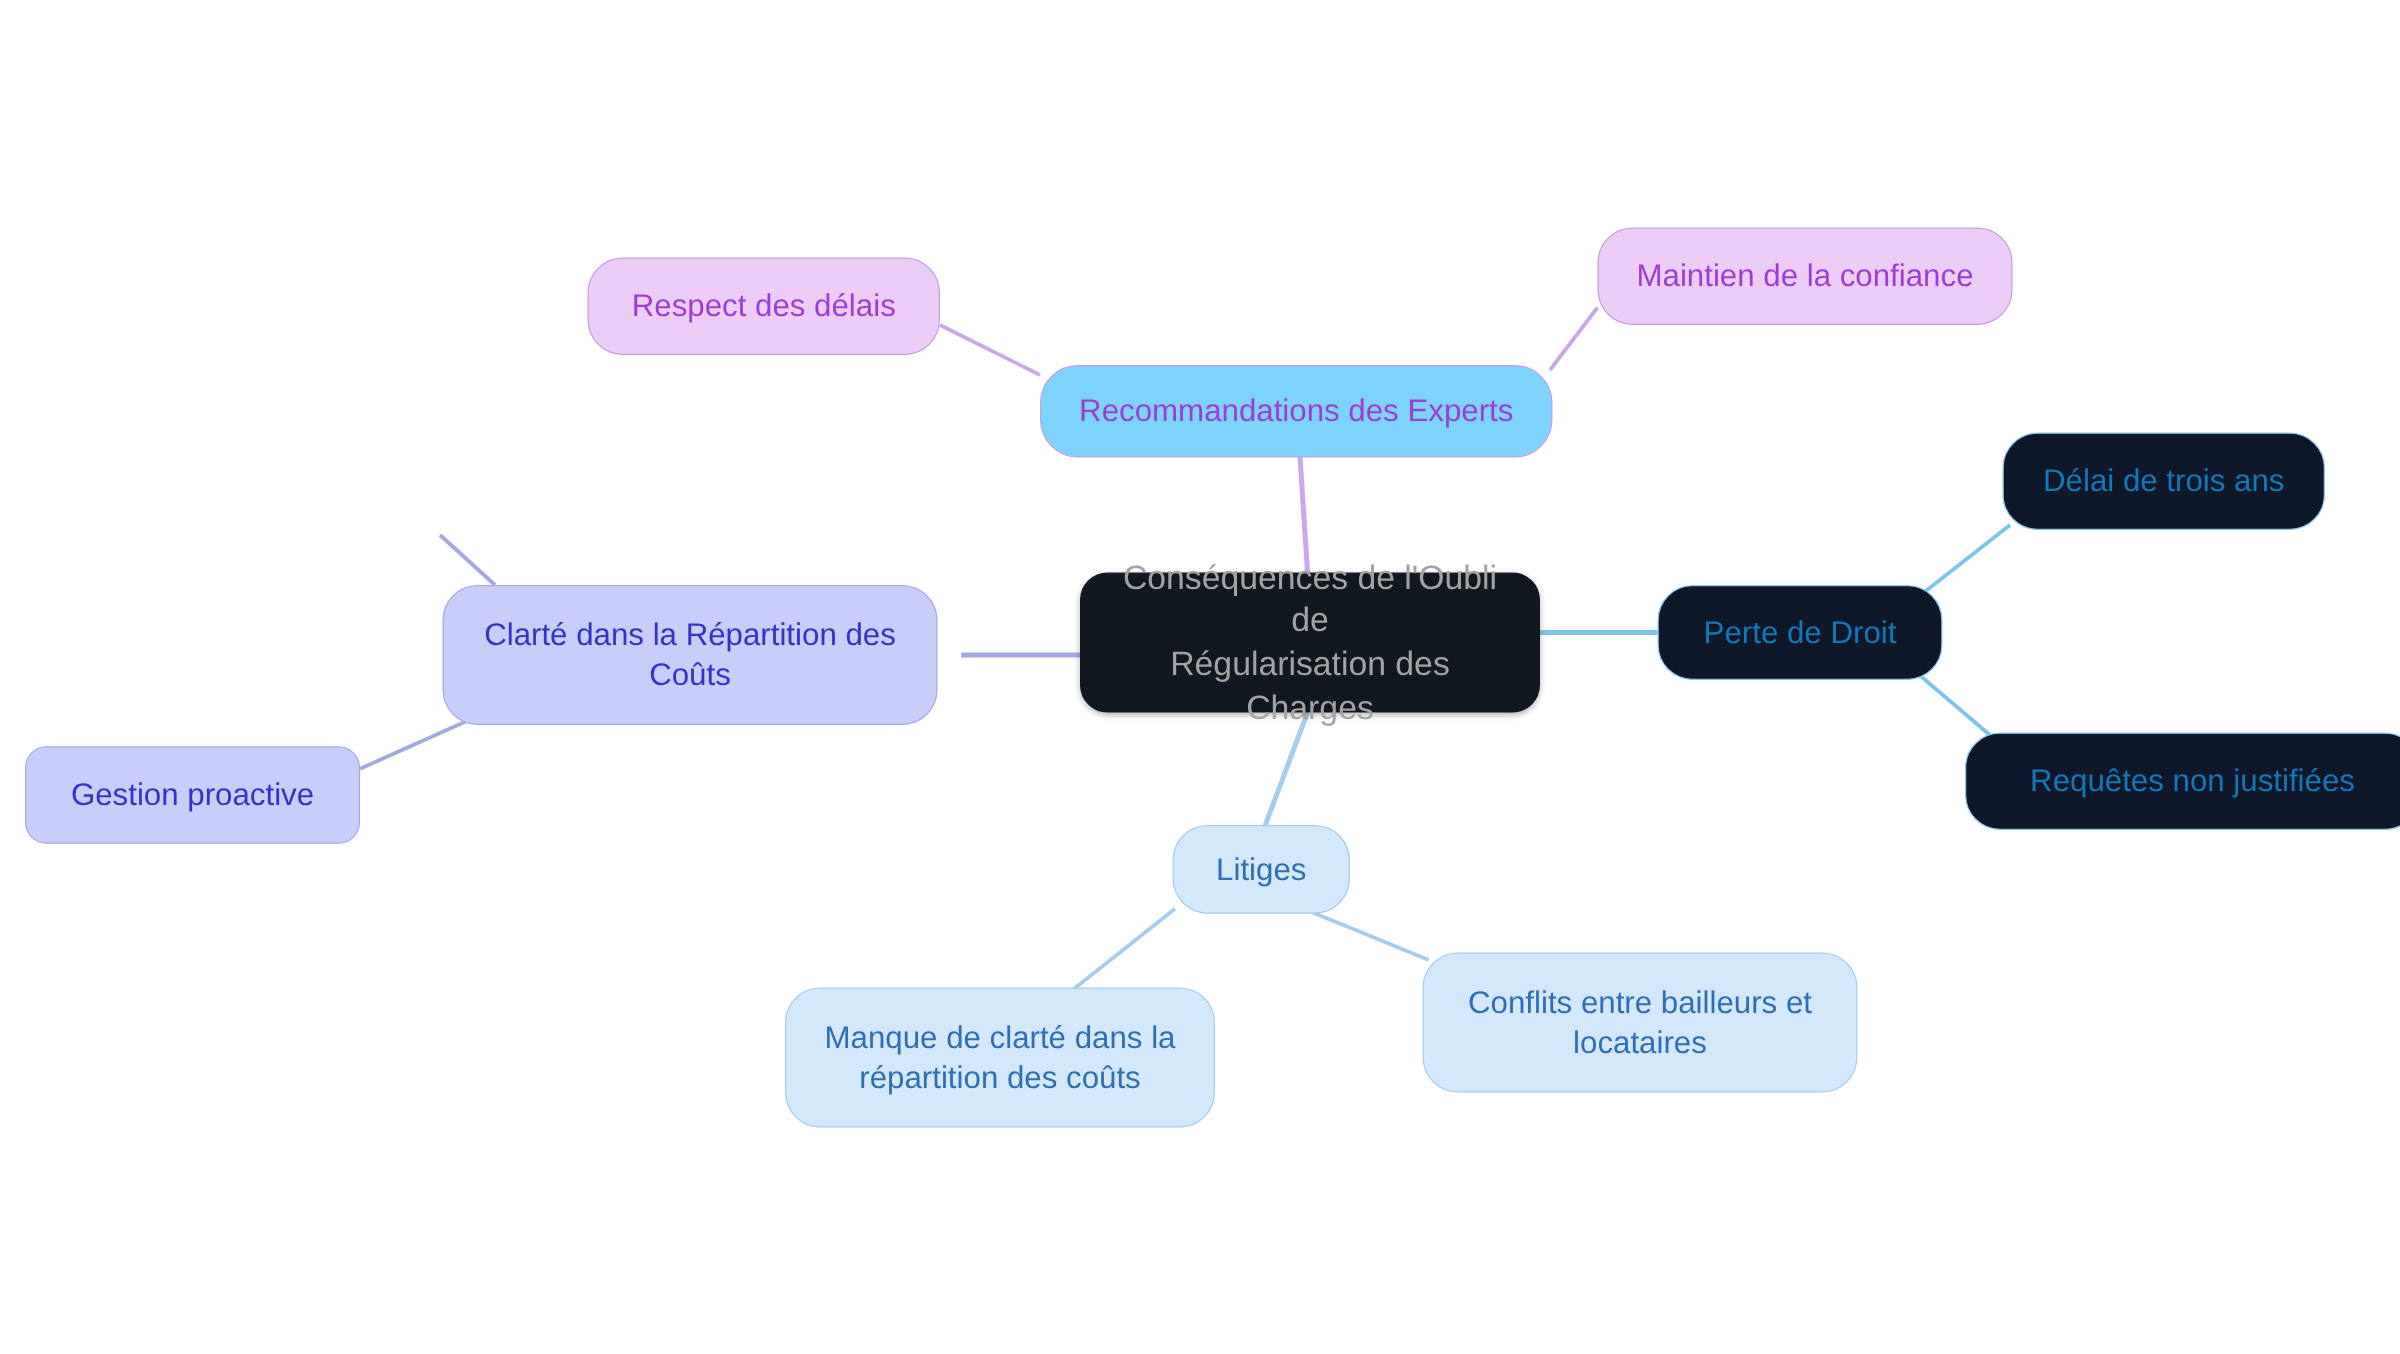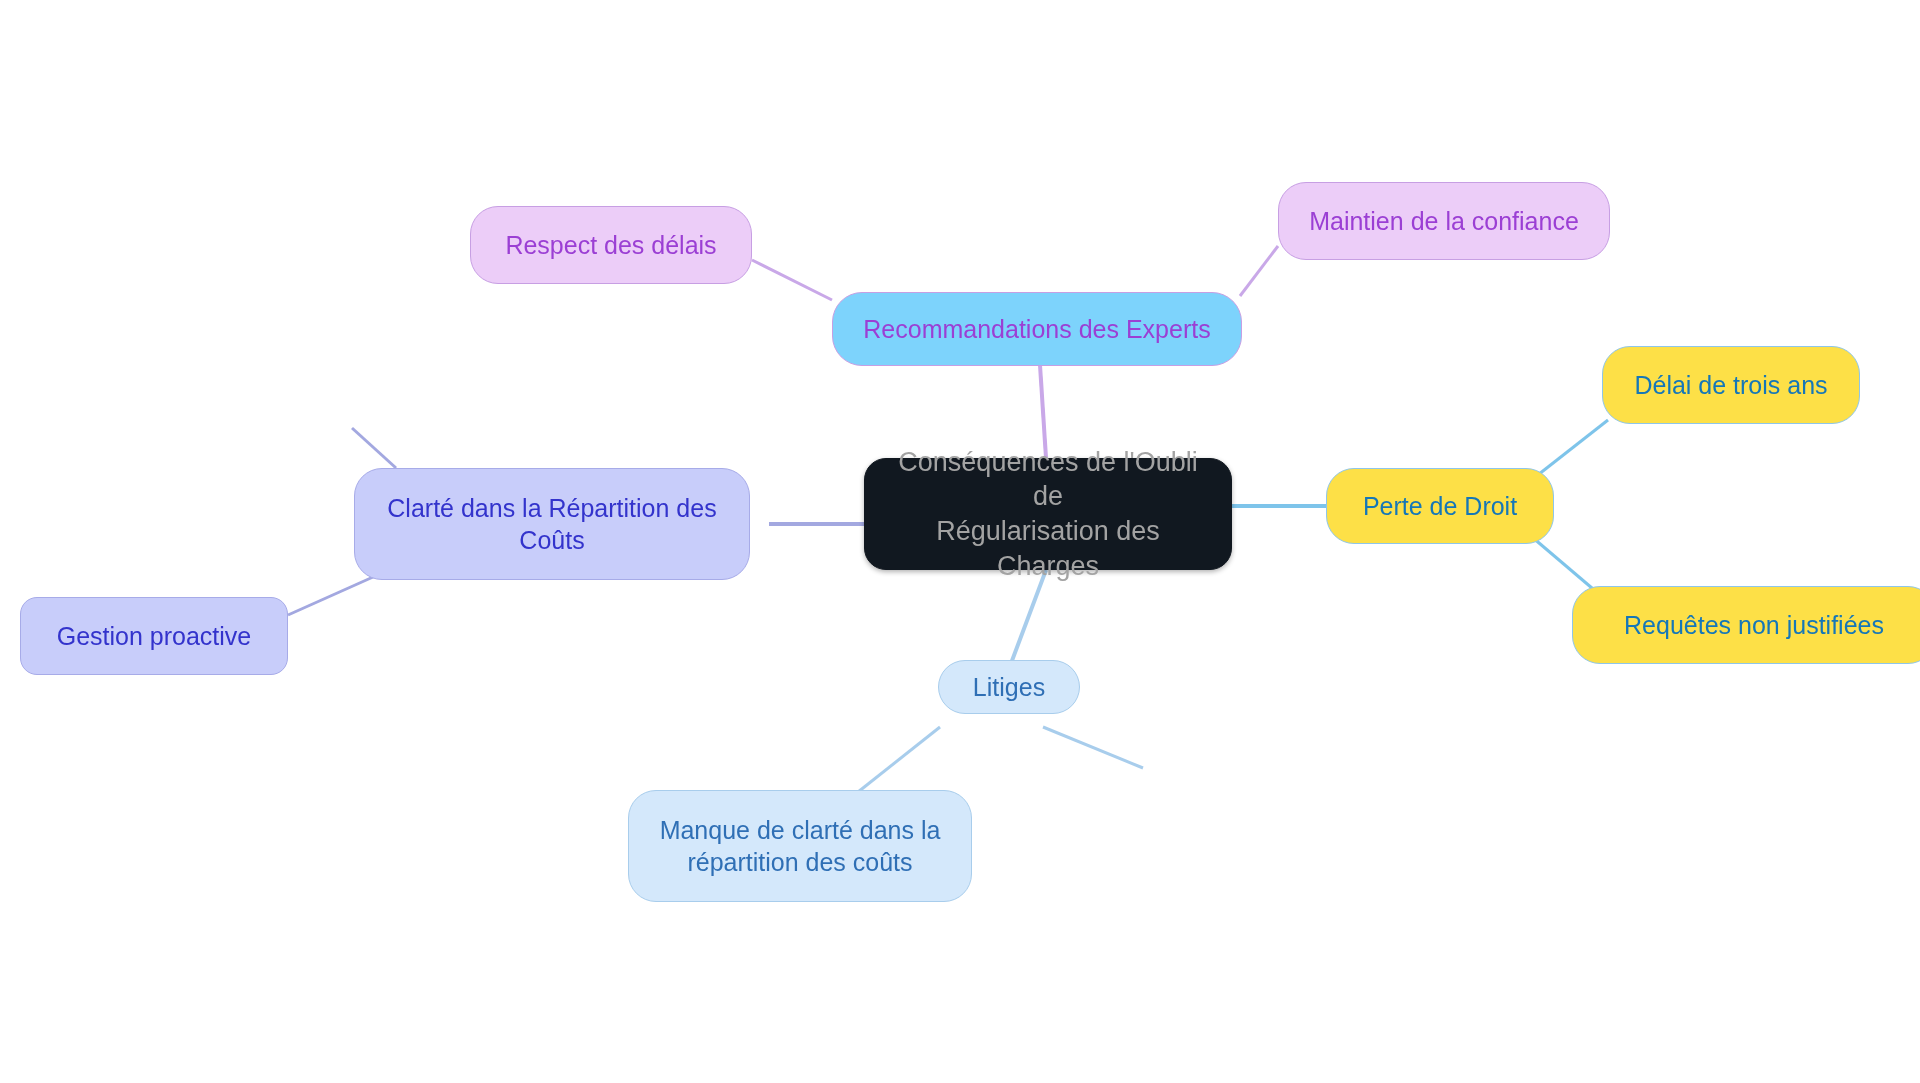--- a/index.html
+++ b/index.html
@@ -64,21 +64,21 @@
   }
   .node-lavender {
     background: #c8cdfa;
     border-color: #a7abe8;
     color: #3333cc;
     border-radius: 28px;
     font-size: 25px;
     padding: 0 22px;
   }
   .node-blue {
-    background: #fde047;
+    background: #0f172a;
     border-color: #8ec6ea;
     color: #1577b8;
     border-radius: 28px;
     font-size: 25px;
     padding: 0 22px;
   }
   .node-blue-pale {
     background: #d4e8fb;
     border-color: #a8cdec;
     color: #2f6fb5;
@@ -133,19 +133,21 @@
 
 
   <div class="node node-lavender" style="left:20px; top:597px; width:268px; height:78px;border-radius:17px;">Gestion proactive</div>
 
   <div class="node node-blue" style="left:1326px; top:468px; width:228px; height:76px;">Perte de Droit</div>
 
   <div class="node node-blue" style="left:1602px; top:346px; width:258px; height:78px;">Délai de trois ans</div>
 
   <div class="node node-blue" style="left:1572px; top:586px; width:364px; height:78px;">Requêtes non justifiées</div>
 
-  <div class="node node-blue-pale" style="left:938px; top:660px; width:142px; height:54px;">Litiges</div>
+  <div class="node node-blue-pale" style="left:938px; top:660px; width:142px; height:71px;">Litiges</div>
 
   <div class="node node-blue-pale" style="left:628px; top:790px; width:344px; height:112px;">Manque de clarté dans la
 répartition des coûts</div>
 
+  <div class="node node-blue-pale" style="left:1138px; top:762px; width:348px; height:112px;">Conflits entre bailleurs et
+locataires</div>
 
 </div>
 
 </body></html>

